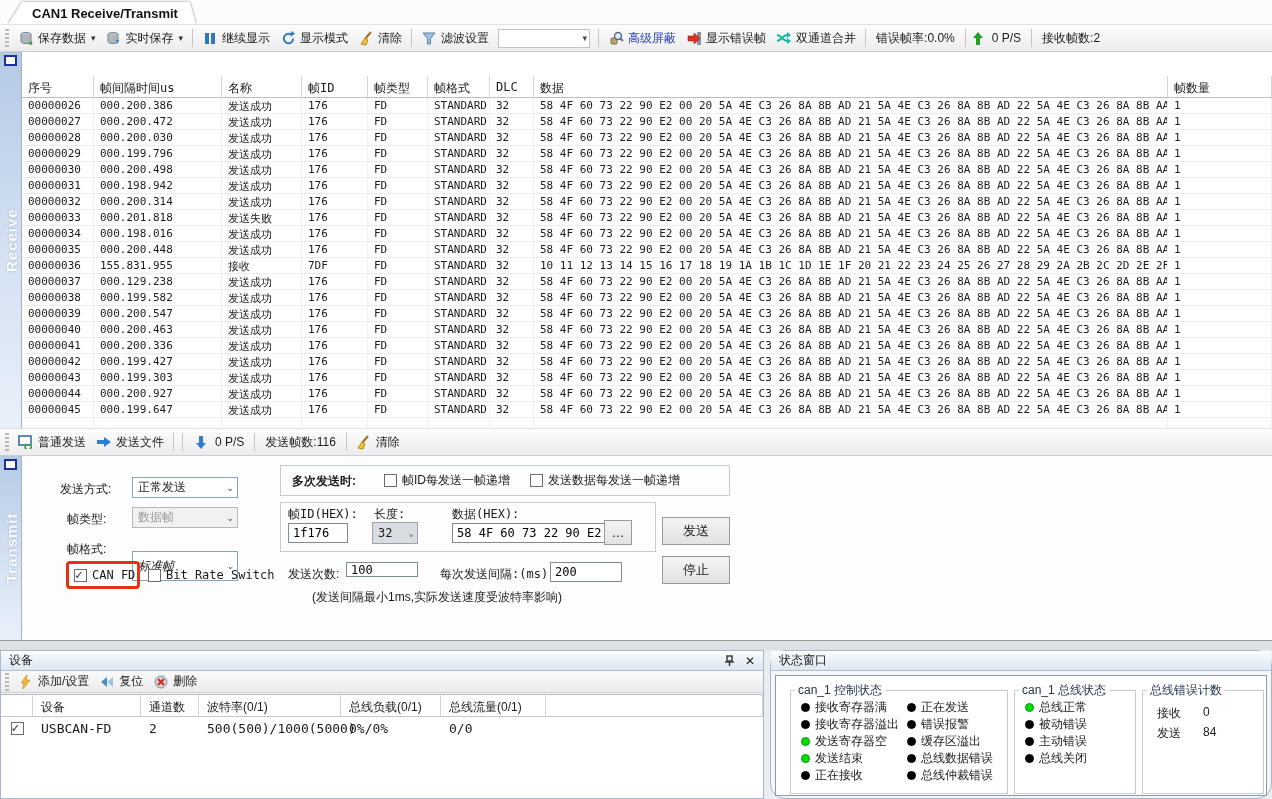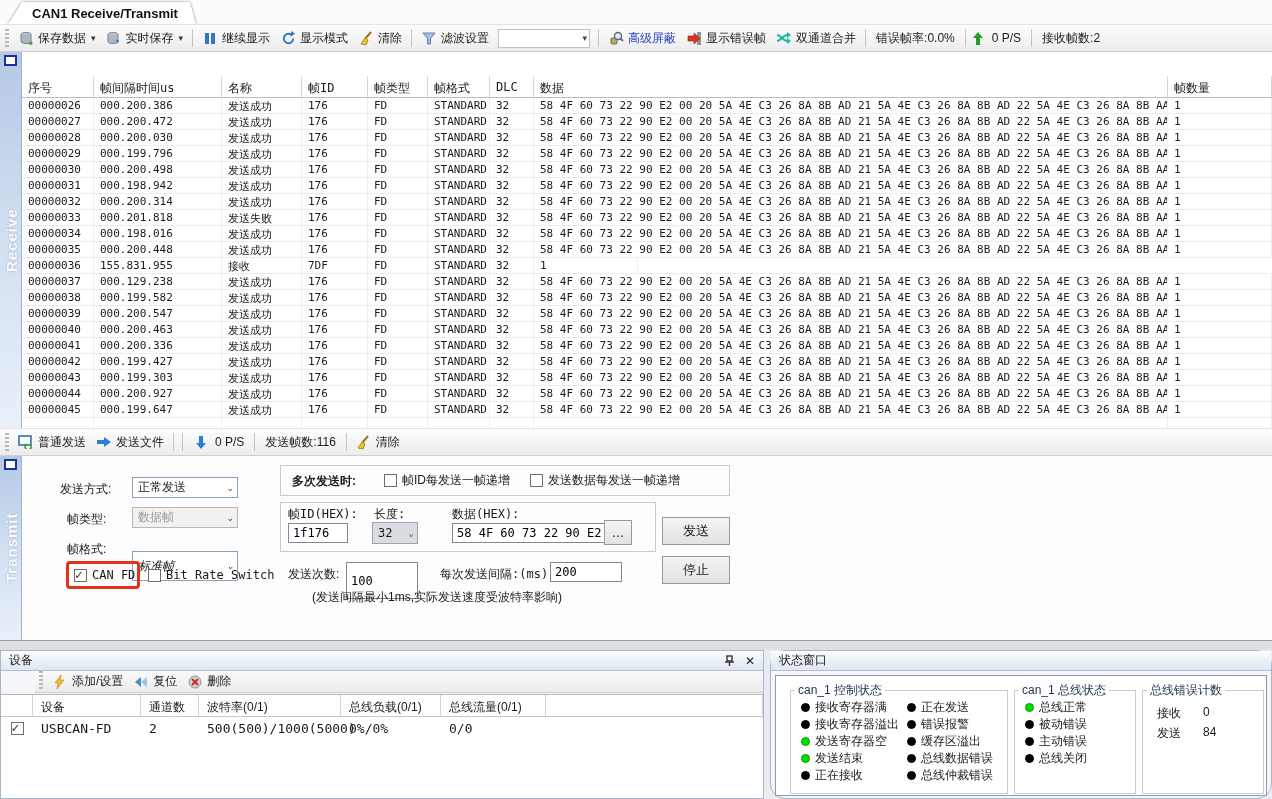--- a/index.html
+++ b/index.html
@@ -78,21 +78,21 @@
   .cb.checked::after { content:"✓"; position:absolute; left:0; top:-3px; font-size:13px; font-weight:bold; color:#333; }
   .cbrow { position:absolute; display:flex; align-items:center; gap:5px; white-space:nowrap; font-size:12px; }
   .redbox { position:absolute; border:3px solid #e63119; border-radius:4px; }
   
   .splitter { position:absolute; left:0; top:641px; width:1272px; height:9px; background:#dde1e6; }
   .dock { position:absolute; left:0; top:650px; width:1272px; height:149px; background:#e9edf2; }
   .panel { position:absolute; top:0; height:149px; border:1px solid #a9b6c6; background:#f4f6f9; }
   .ptitle { height:20px; background:linear-gradient(#fbfcfe,#dde6f2); border-bottom:1px solid #b4c0d2;
     display:flex; align-items:center; padding:0 8px; font-size:12px; color:#1c1c1c; }
   .ptitle .sp { flex:1; }
-  .ptools { height:22px; display:flex; background:linear-gradient(#fafafa,#ececee); border-bottom:1px solid #d0d0d0; padding-left:2px;margin-left:34px; }
+  .ptools { height:22px; display:flex; align-items:center; background:linear-gradient(#fafafa,#ececee); border-bottom:1px solid #d0d0d0; padding-left:2px; }
   .dtable { position:absolute; left:0; top:43px; right:0; bottom:0; background:#fff; border-top:1px solid #b8b8b8; font-size:12px; }
   .dhead { display:flex; height:22px; border-bottom:1px solid #c6c6c6; }
   .dhead > div { border-right:1px solid #d4d4d4; padding:4px 0 0 8px; }
   .drow { display:flex; height:22px; align-items:center; }
   .drow > div { padding-left:8px; font-family:"DejaVu Sans Mono", monospace; font-size:13px; }
   .dc0{width:32px; display:flex; justify-content:center; padding-left:0 !important;}
   .dc1{width:108px;} .dc2{width:58px;} .dc3{width:142px;} .dc4{width:100px;} .dc5{width:105px;} .dc6{flex:1;}
   
   .status-content { position:absolute; left:4px; top:24px; right:4px; bottom:2px; background:#fff; border:1px solid #8d9aab; }
   fieldset { position:absolute; border:1px solid #c3cbd3; }
@@ -355,20 +355,21 @@
             <div class="tcell c-count">1</div>
           </div>
           <div class="trow">
             <div class="tcell c-seq">00000036</div>
             <div class="tcell c-interval">155.831.955</div>
             <div class="tcell c-name">接收</div>
             <div class="tcell c-id">7DF</div>
             <div class="tcell c-type">FD</div>
             <div class="tcell c-format">STANDARD</div>
             <div class="tcell c-dlc">32</div>
+            <div class="tcell c-data">10 11 12 13 14 15 16 17 18 19 1A 1B 1C 1D 1E 1F 20 21 22 23 24 25 26 27 28 29 2A 2B 2C 2D 2E 2F</div>
             <div class="tcell c-count">1</div>
           </div>
           <div class="trow">
             <div class="tcell c-seq">00000037</div>
             <div class="tcell c-interval">000.129.238</div>
             <div class="tcell c-name">发送成功</div>
             <div class="tcell c-id">176</div>
             <div class="tcell c-type">FD</div>
             <div class="tcell c-format">STANDARD</div>
             <div class="tcell c-dlc">32</div>
@@ -592,21 +593,21 @@
         </div>
 
       <div class="btn" style="left:640px; top:61px; width:68px; height:28px;">
           <span>发送</span>
         </div>
       <div class="btn" style="left:640px; top:100px; width:68px; height:28px;">
           <span>停止</span>
         </div>
 
       <span class="lbl" style="left:266px; top:110px;">发送次数:</span>
-      <input class="tin" style="left: 324px; top: 106px; width: 72px; height: 37px;" value="100">
+      <input class="tin" style="left: 324px; top: 106px; width: 72px; height: 15px;" value="100">
       <span class="lbl mono" style="left:418px; top:110px;">每次发送间隔:(ms)</span>
       <input class="tin" style="left: 528px; top: 106px; width: 72px; height: 20px;" value="200">
 
       <span class="lbl" style="left:290px; top:133px;">(发送间隔最小1ms,实际发送速度受波特率影响)</span>
     </div>
   </div>
 
   <div class="splitter"></div>
 
   <div class="dock">

